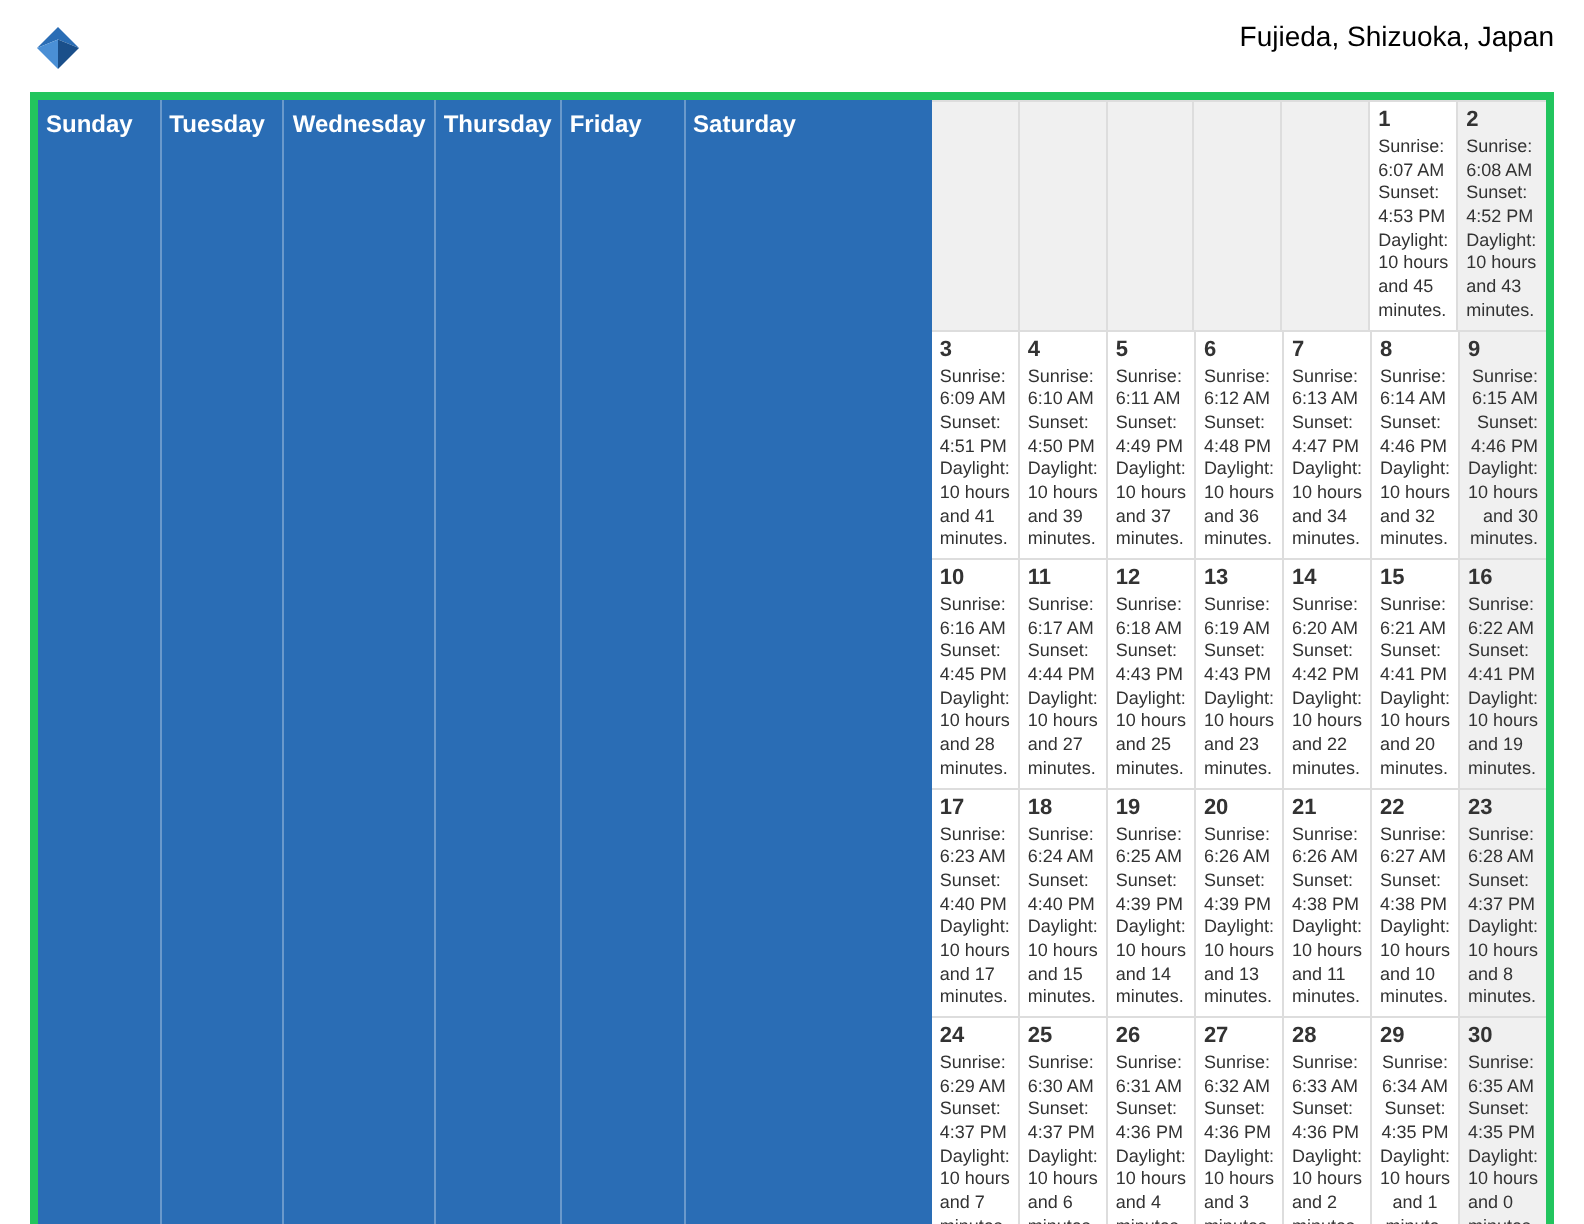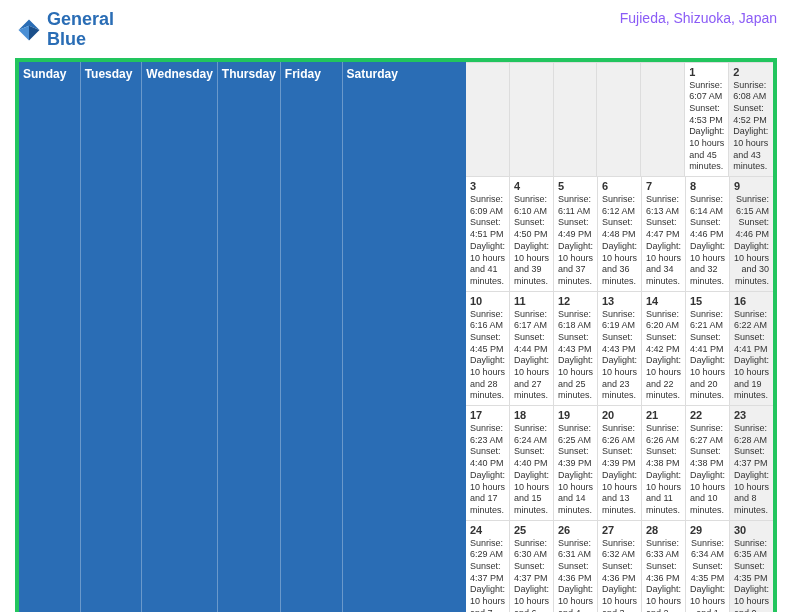--- a/index.html
+++ b/index.html
@@ -44,21 +44,21 @@
     .title-section {
       text-align: right;
     }
     .month-title {
       font-size: 32px;
       font-weight: normal;
       color: #333;
     }
     .subtitle {
       font-size: 14px;
-      color: #8b5cf6;
+      color: #000000;
     }
     .calendar {
       flex: 1;
       display: flex;
       flex-direction: row;
       border: 4px solid #22c55e;
     }
     .cal-header-row {
       display: grid;
       grid-template-columns: repeat(7, 1fr);
@@ -118,24 +118,20 @@
 <body>
 
 <div class="page">
   <div class="header">
     <div class="logo">
       <svg class="logo-icon" viewBox="0 0 40 40">
         <polygon points="20,5 35,20 20,14 5,20" fill="#2a6db5"></polygon>
         <polygon points="20,14 35,20 20,35" fill="#1a4f8a"></polygon>
         <polygon points="5,20 20,14 20,35" fill="#4a8fd5"></polygon>
       </svg>
-      <div style="display:flex;flex-direction:column;line-height:1.1;">
-        <span class="logo-text"><span>General</span></span>
-        <span class="logo-text"><span style="color:#2a6db5;">Blue</span></span>
-      </div>
     </div>
     <div class="title-section">
       <div class="subtitle">Fujieda, Shizuoka, Japan</div>
     </div>
   </div>
 
   <div class="calendar">
     <div class="cal-header-row">
     <div class="cal-header-cell">Sunday</div>
         <div class="cal-header-cell">Tuesday</div>

